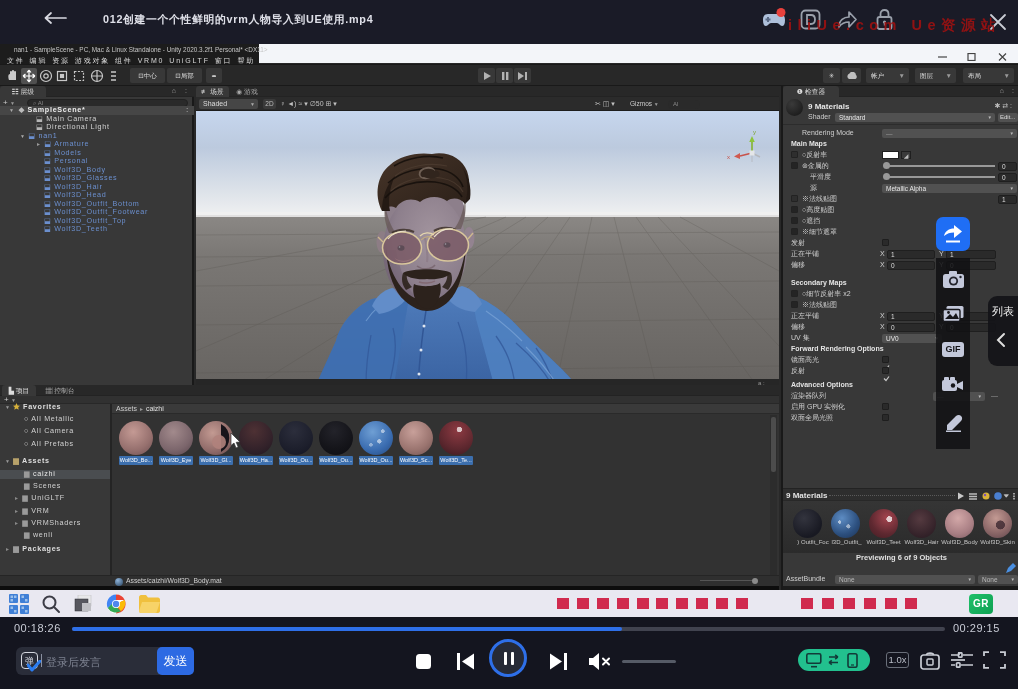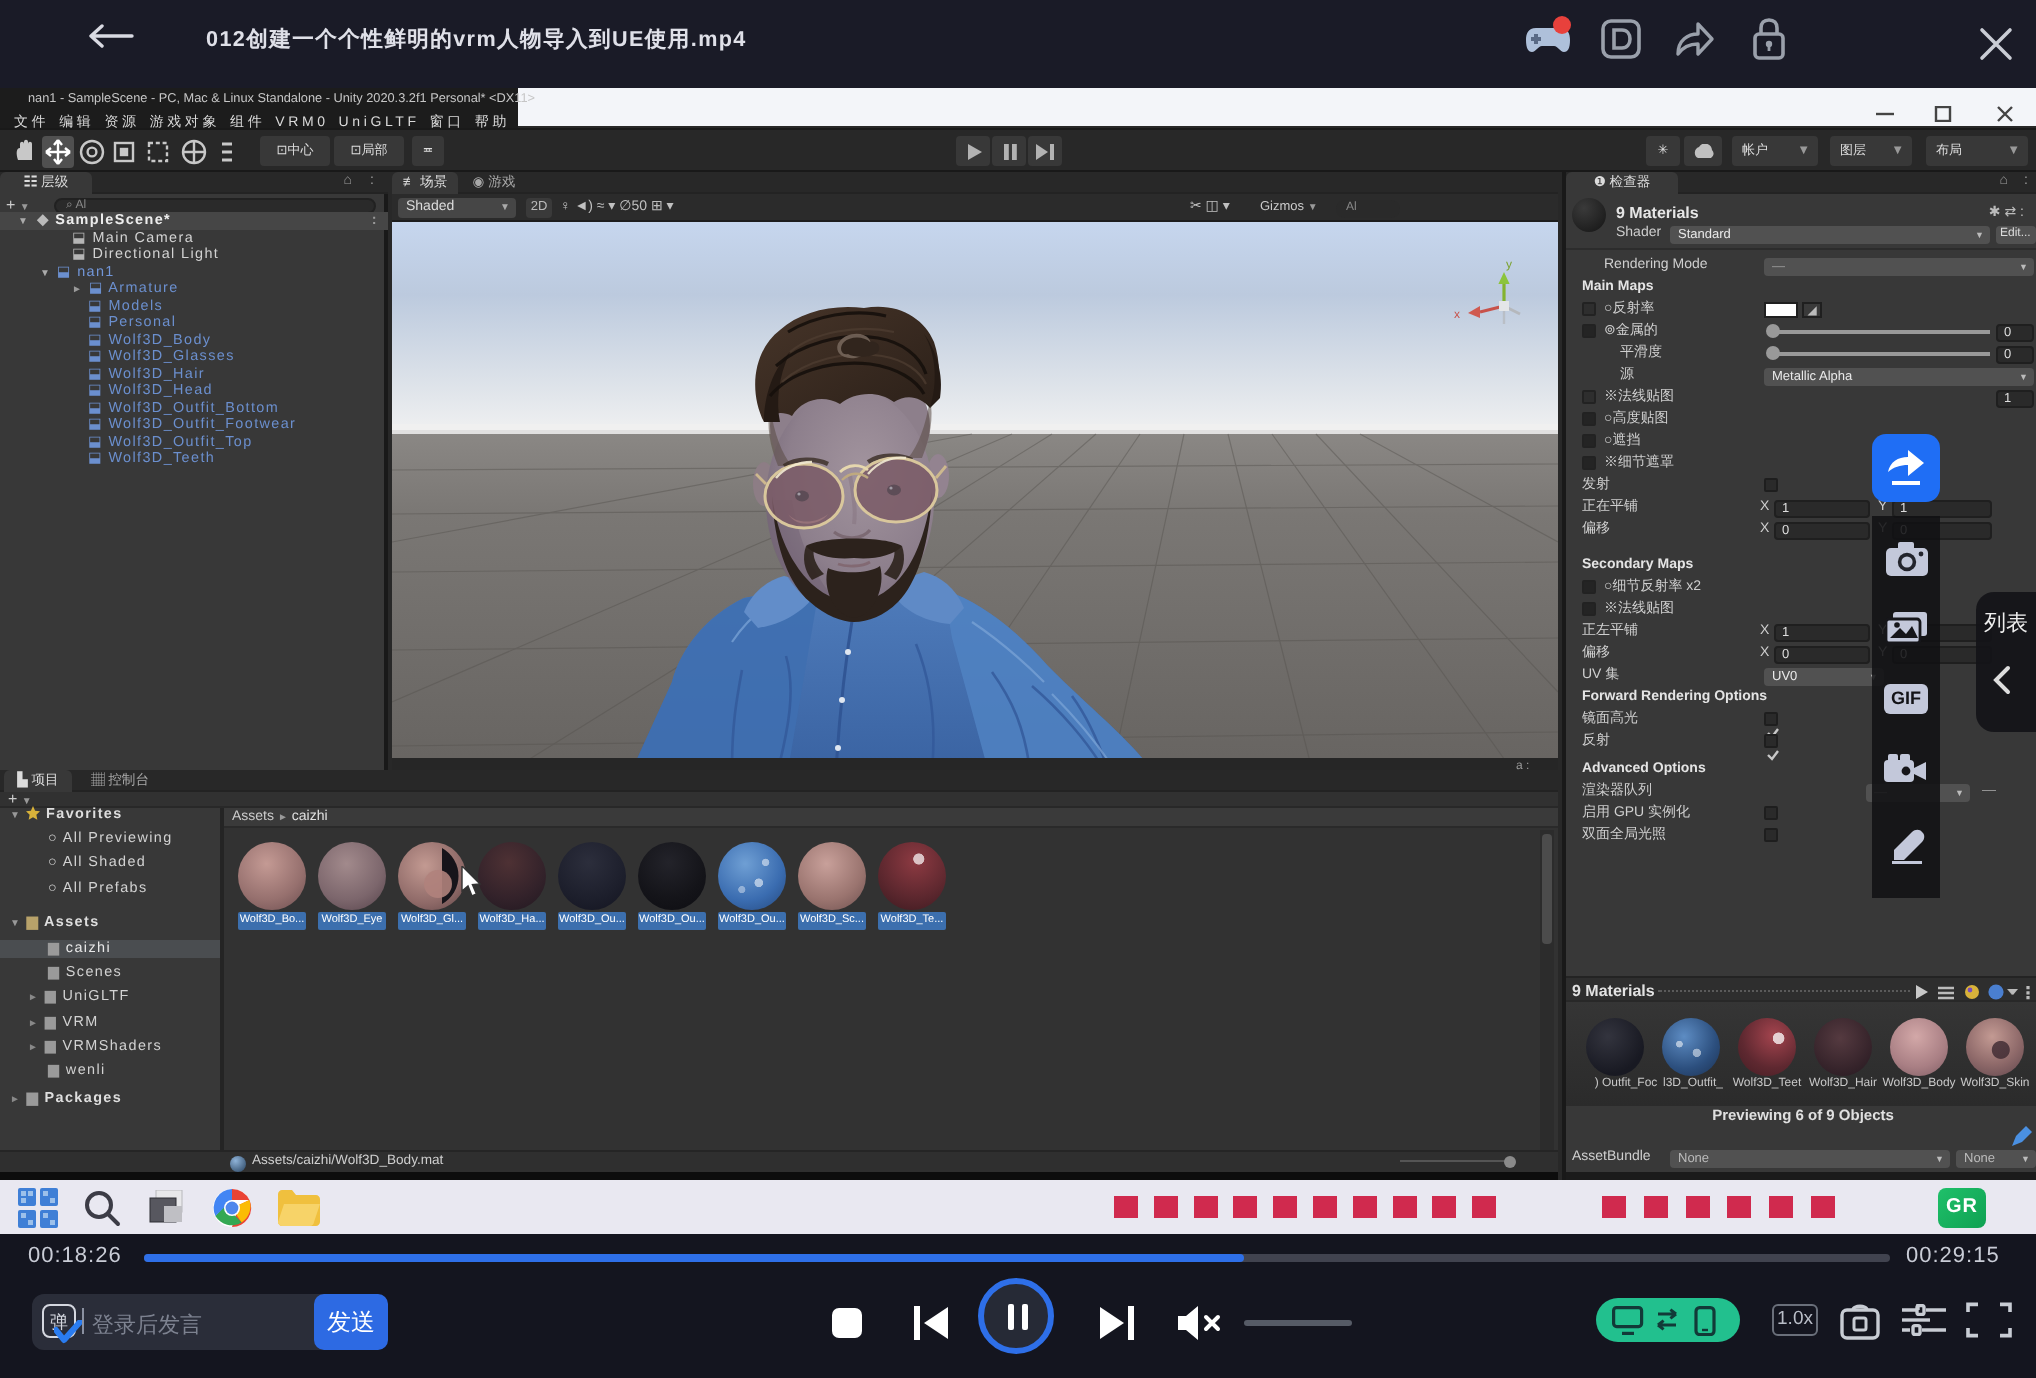--- a/index.html
+++ b/index.html
@@ -64,20 +64,21 @@
       </svg>
     <svg class="abs" style="left:876px;top:8px" width="17" height="23" viewBox="0 0 17 23">
         <rect x="1.5" y="9" width="14" height="12" rx="2" fill="none" stroke="#9aa0ab" stroke-width="1.8"></rect>
         <path d="M4.5 9 L4.5 6 C4.5 3.5 6 2 8.5 2 C11 2 12.5 3.5 12.5 6 L12.5 9" fill="none" stroke="#9aa0ab" stroke-width="1.8"></path>
         <circle cx="8.5" cy="14" r="1.6" fill="#9aa0ab"></circle>
         <rect x="7.8" y="14" width="1.4" height="3.5" fill="#9aa0ab"></rect>
       </svg>
     <svg class="abs" style="left:989px;top:13px" width="18" height="18" viewBox="0 0 18 18">
         <path d="M2 2 L16 16 M16 2 L2 16" stroke="#c9ccd4" stroke-width="1.8" stroke-linecap="round"></path>
       </svg>
+    <div class="abs" style="left:788px;top:16px;font-size:14.5px;font-weight:bold;color:#9c1111;opacity:.92;white-space:nowrap;letter-spacing:5.5px;">iliUe.com Ue资源站</div>
   </div>
   <div id="unity">
     <div id="whiteband"></div>
     <svg class="abs" style="left:938px;top:9px;" width="72" height="8" viewBox="0 0 72 8">
         <path d="M0 4 h9" stroke="#444" stroke-width="1.2"></path>
         <rect x="30" y="0.5" width="7" height="7" fill="none" stroke="#444" stroke-width="1.2"></rect>
         <path d="M61 0.5 L68 7.5 M68 0.5 L61 7.5" stroke="#444" stroke-width="1.2"></path>
       </svg>
     <div id="darktitle"></div>
     <div id="utitle">nan1 - SampleScene - PC, Mac &amp; Linux Standalone - Unity 2020.3.2f1 Personal* &lt;DX11&gt;</div>
@@ -424,22 +425,22 @@
         <div class="tab inactive" style="left:40px;width:40px;">▦ 控制台</div>
       </div>
       <div class="abs" style="left:0;top:11px;width:779px;height:8px;background:#313131;border-bottom:1px solid #282828;"></div>
       <div class="abs" style="left:4px;top:10px;color:#ccc;font-size:8px;">+ <span style="font-size:5px;color:#999">▼</span></div>
       <div class="abs" style="left:0;top:19px;width:110px;height:171px;background:#383838;"></div>
       <div class="abs" style="left:110px;top:19px;width:2px;height:171px;background:#242424;"></div>
       <div class="abs" style="left:112px;top:19px;width:667px;height:171px;background:#323232;"></div>
       <div class="row" style="left:5px;top:18px;font-weight:bold;color:#dedede;"><span style="color:#999;font-size:5px;">▼</span> <svg width="7" height="7" viewBox="0 0 10 10" style="vertical-align:-1px">
             <path d="M5 0 L6.5 3.4 L10 3.8 L7.4 6.2 L8.1 9.8 L5 8 L1.9 9.8 L2.6 6.2 L0 3.8 L3.5 3.4 Z" fill="#d8b23a"></path>
           </svg> Favorites</div>
-      <div class="row" style="left:24px;top:30.2px;">○ All Previewing</div>
-      <div class="row" style="left:24px;top:42.4px;">○ All Shaded</div>
+      <div class="row" style="left:24px;top:30.2px;">○ All Metallic</div>
+      <div class="row" style="left:24px;top:42.4px;">○ All Camera</div>
       <div class="row" style="left:24px;top:54.6px;">○ All Prefabs</div>
       <div class="row" style="left:5px;top:72px;font-weight:bold;color:#dedede;"><span style="color:#999;font-size:5px;">▼</span> <span style="color:#b8a26a;">▆</span> Assets</div>
       <div class="abs" style="left:0;top:84.5px;width:110px;height:9px;background:#4a4d50;"></div>
       <div class="row" style="left:24px;top:85px;color:#e8e8e8;"><span style="color:#9a9a9a;">▆</span> caizhi</div>
       <div class="row" style="left:24px;top:97.2px;"><span style="color:#9a9a9a;">▆</span> Scenes</div>
       <div class="row" style="left:14px;top:109.4px;"><span style="color:#888;font-size:5px;">►</span> <span style="color:#9a9a9a;">▆</span> UniGLTF</div>
       <div class="row" style="left:14px;top:121.6px;"><span style="color:#888;font-size:5px;">►</span> <span style="color:#9a9a9a;">▆</span> VRM</div>
       <div class="row" style="left:14px;top:133.8px;"><span style="color:#888;font-size:5px;">►</span> <span style="color:#9a9a9a;">▆</span> VRMShaders</div>
       <div class="row" style="left:24px;top:146px;"><span style="color:#9a9a9a;">▆</span> wenli</div>
       <div class="row" style="left:5px;top:160px;font-weight:bold;color:#dedede;"><span style="color:#888;font-size:5px;">►</span> <span style="color:#9a9a9a;">▆</span> Packages</div>

